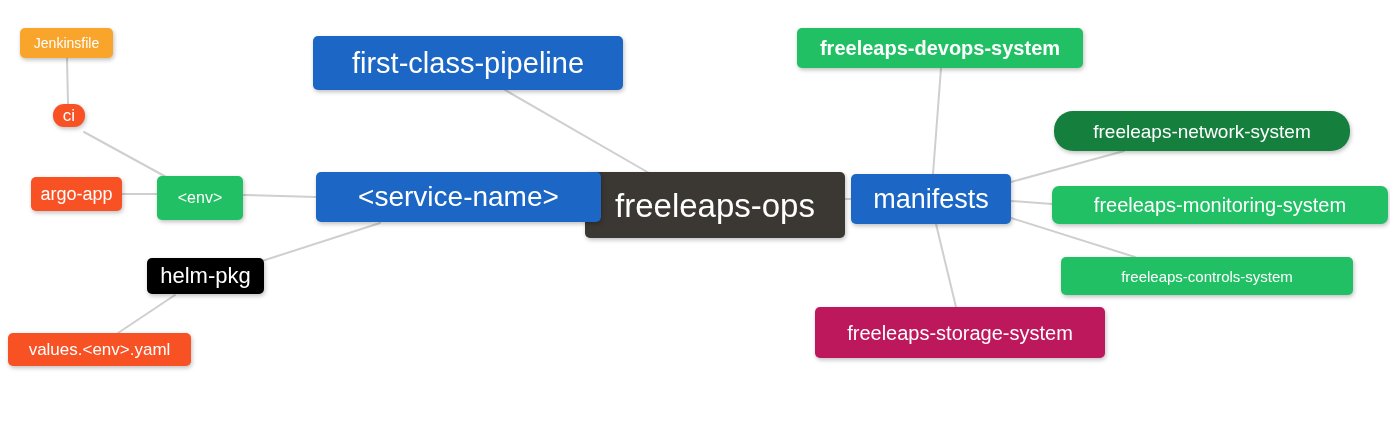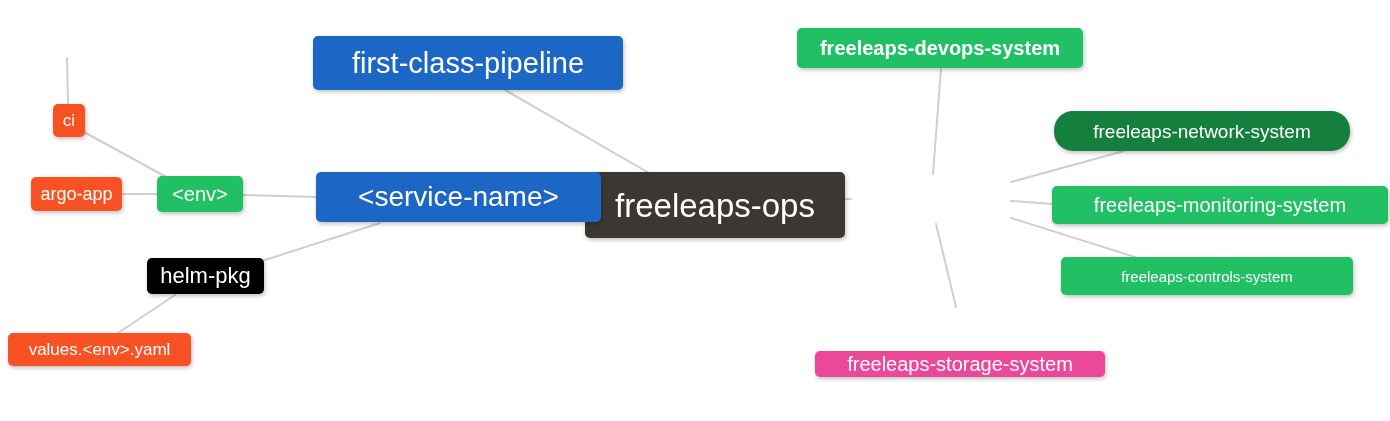--- a/index.html
+++ b/index.html
@@ -54,23 +54,25 @@
       <line x1="933" y1="174" x2="941" y2="68" stroke="#cfcfcf" stroke-width="2" stroke-linecap="round"></line>
       <line x1="1011" y1="182" x2="1124" y2="151" stroke="#cfcfcf" stroke-width="2" stroke-linecap="round"></line>
       <line x1="1011" y1="201" x2="1052" y2="204" stroke="#cfcfcf" stroke-width="2" stroke-linecap="round"></line>
       <line x1="1011" y1="218" x2="1135" y2="257" stroke="#cfcfcf" stroke-width="2" stroke-linecap="round"></line>
       <line x1="936" y1="224" x2="956" y2="307" stroke="#cfcfcf" stroke-width="2" stroke-linecap="round"></line>
     </svg>
 
 <div class="node" style="left: 585px; top: 172px; width: 260px; height: 66px; background: rgb(59, 55, 51); font-size: 33px;">freeleaps-ops</div>
     <div class="node" style="left: 313px; top: 36px; width: 310px; height: 54px; background: rgb(28, 102, 197); font-size: 29px;">first-class-pipeline</div>
     <div class="node" style="left: 316px; top: 172px; width: 285px; height: 50px; background: rgb(28, 102, 197); font-size: 28px;">&lt;service-name&gt;</div>
-    <div class="node" style="left: 157px; top: 176px; width: 86px; height: 36px; background: rgb(34, 192, 100); font-size: 20px;">&lt;env&gt;</div>
+    <div class="node" style="left: 851px; top: 174px; width: 160px; height: 50px; background: rgb(28, 102, 197); font-size: 27px;">manifests</div>
+    <div class="node" style="left: 157px; top: 176px; width: 86px; height: 44px; background: rgb(34, 192, 100); font-size: 16px;">&lt;env&gt;</div>
     <div class="node" style="left: 147px; top: 258px; width: 117px; height: 36px; background: #000000; font-size: 22px;">helm-pkg</div>
-    <div class="node" style="left: 53px; top: 104px; width: 32px; height: 33px; background: rgb(248, 81, 35); font-size: 17px;">ci</div>
+    <div class="node" style="left: 20px; top: 28px; width: 93px; height: 30px; background: rgb(249, 164, 43); font-size: 14px;">Jenkinsfile</div>
+    <div class="node" style="left: 53px; top: 104px; width: 32px; height: 23px; background: rgb(248, 81, 35); font-size: 17px; border-radius: 11px;">ci</div>
     <div class="node" style="left: 31px; top: 177px; width: 91px; height: 34px; background: rgb(248, 81, 35); font-size: 18px;">argo-app</div>
     <div class="node" style="left: 8px; top: 333px; width: 183px; height: 33px; background: rgb(248, 81, 35); font-size: 17px;">values.&lt;env&gt;.yaml</div>
     <div class="node" style="left: 797px; top: 28px; width: 286px; height: 40px; background: rgb(34, 192, 100); font-size: 20px; font-weight: bold;">freeleaps-devops-system</div>
     <div class="node" style="left: 1054px; top: 111px; width: 296px; height: 40px; background: #15803d; font-size: 19px; border-radius: 19px;">freeleaps-network-system</div>
-    <div class="node" style="left: 1052px; top: 186px; width: 336px; height: 38px; background: rgb(34, 192, 100); font-size: 20px;">freeleaps-monitoring-system</div>
+    <div class="node" style="left: 1052px; top: 186px; width: 336px; height: 38px; background: rgb(34, 192, 100); font-size: 20px; border-radius: 7px;">freeleaps-monitoring-system</div>
     <div class="node" style="left: 1061px; top: 257px; width: 292px; height: 38px; background: rgb(34, 192, 100); font-size: 15px;">freeleaps-controls-system</div>
-    <div class="node" style="left: 815px; top: 307px; width: 290px; height: 26px; background: #ec4899; font-size: 20px; margin-top: 44px;">freeleaps-storage-system</div>
+    <div class="node" style="left: 815px; top: 307px; width: 290px; height: 51px; background: #be185d; font-size: 20px;">freeleaps-storage-system</div>
   </div>
 
 </body></html>

